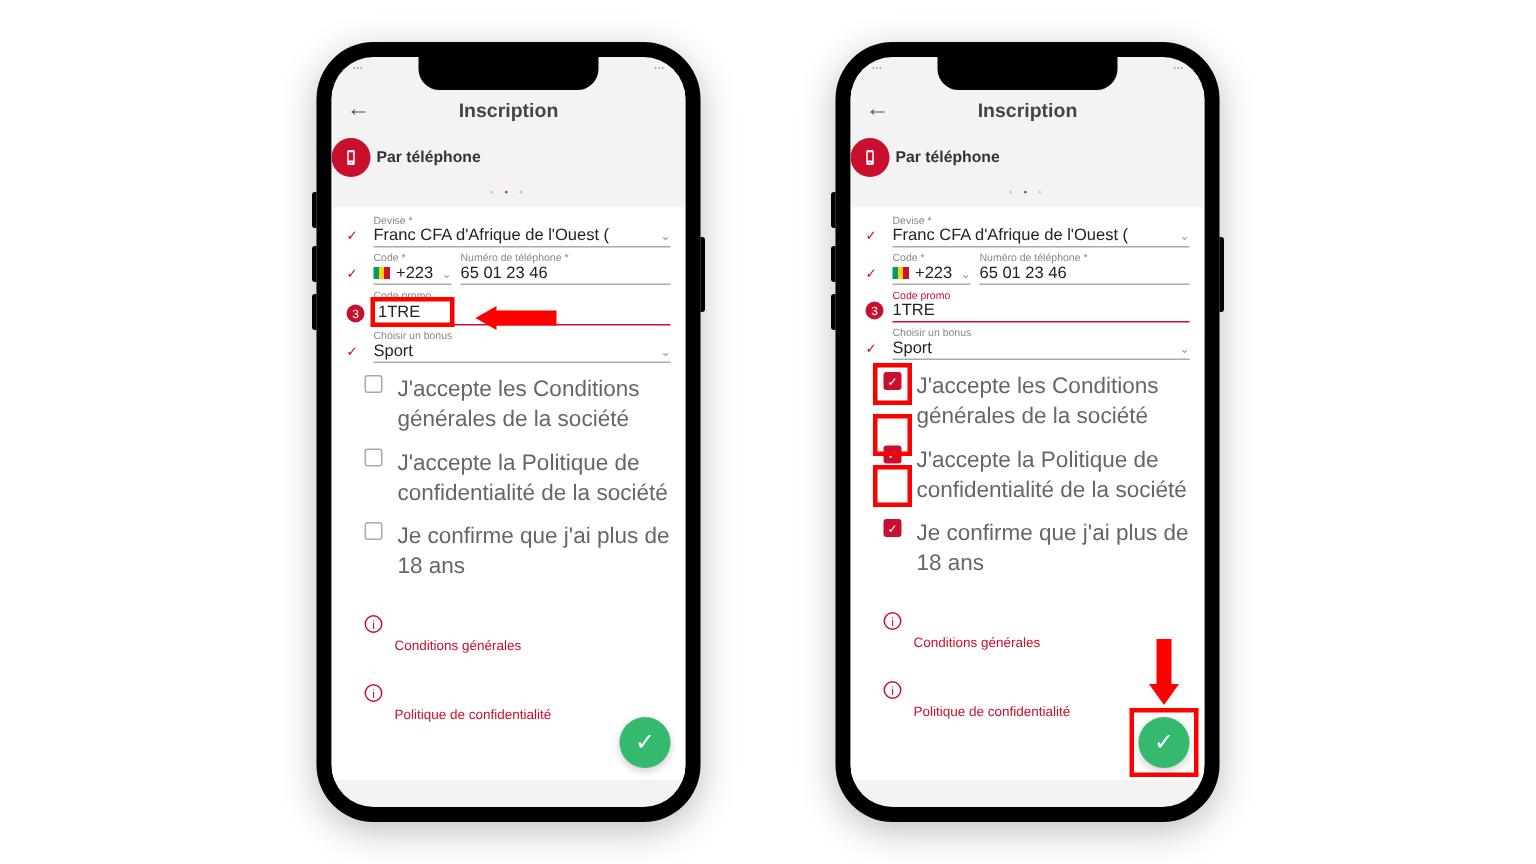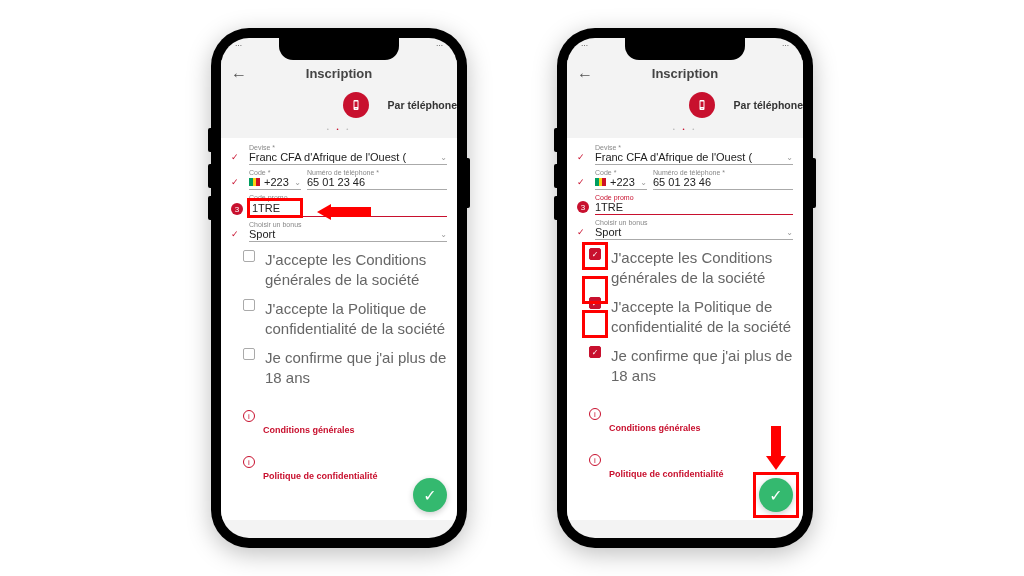--- a/index.html
+++ b/index.html
@@ -88,22 +88,22 @@
     flex: 1;
     text-align: center;
     font-size: 13px;
     font-weight: 600;
     color: #444;
     margin-left: -18px;
   }
   .method {
     display: flex;
     align-items: center;
-    justify-content: flex-end;
-    gap: 19px;
+    justify-content: flex-start;
+    gap: 4px;
     margin-top: 8px;
   }
   .phone-icon {
     width: 26px;
     height: 26px;
     background: #c8102e;
     border-radius: 50%;
     display: flex;
     align-items: center;
     justify-content: center;
@@ -258,21 +258,21 @@
     font-size: 8px;
     color: #c8102e;
     display: flex;
     align-items: center;
     justify-content: center;
     flex-shrink: 0;
   }
   .link-text {
     font-size: 9px;
     color: #c8102e;
-    font-weight: 700;
+    font-weight: 400;
     margin-top: 28px;
   }
   .fab {
     position: absolute;
     right: 10px;
     bottom: 8px;
     width: 34px;
     height: 34px;
     background: #34b96f;
     border-radius: 50%;

